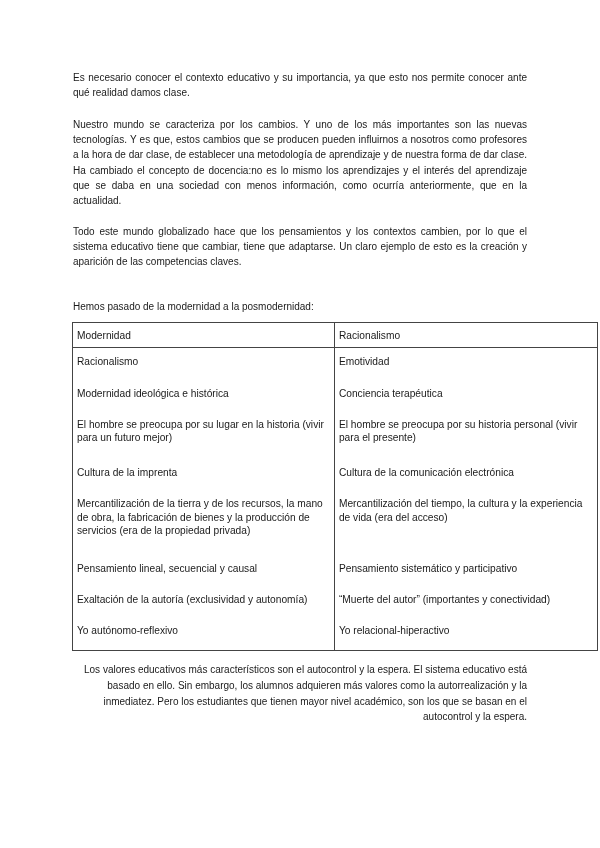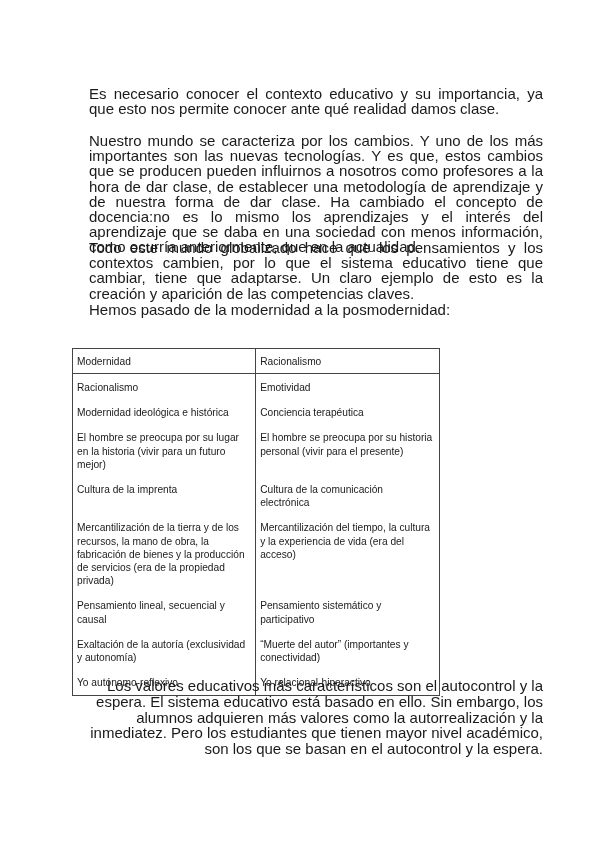--- a/index.html
+++ b/index.html
@@ -1,36 +1,36 @@
 <!DOCTYPE html>
 <html><head>
 <meta charset="utf-8">
 <style>
   html, body { margin: 0; padding: 0; background: #ffffff; }
   body { width: 600px; height: 848px; position: relative; overflow: hidden;
          font-family: "Liberation Sans", sans-serif; color: #1a1a1a; }
   .page { position: absolute; left: 0; top: 0; width: 600px; height: 848px; background: #fff; }
-  .para { position: absolute; left: 73px; width: 454px; font-size: 15px; line-height: 15.2px; margin: 16px; }
+  .para { position: absolute; left: 73px; width: 454px; font-size: 10px; line-height: 15.2px; margin: 0; }
   .just { text-align: justify; }
-  table.cmp { position: absolute; left: 72px; top: 322px; width: 368px; height: 329px;
-              border-collapse: collapse; border: 1.5px solid #444; font-size: 10.2px; line-height: 13.2px; margin-top: 26px; }
+  table.cmp { position: absolute; left: 72px; top: 322px; width: 526px; height: 329px;
+              border-collapse: collapse; border: 1.5px solid #444; font-size: 10.2px; line-height: 13.2px; }
   table.cmp th, table.cmp td { text-align: left; vertical-align: top; font-weight: normal;
               padding: 3px 4px 0 4px; border-left: 1.5px solid #444; border-right: 1.5px solid #444; }
   table.cmp thead th { border-bottom: 1.5px solid #444; height: 18px; padding-top: 6px; }
   table.cmp tbody td { padding-top: 6px; padding-bottom: 6px; }
   table.cmp tbody tr:first-child td { padding-top: 7px; }
 </style>
 </head>
 <body>
 
 <div class="page">
   <p class="para just" style="top:70px;">Es necesario conocer el contexto educativo y su importancia, ya que esto nos permite conocer ante qué realidad damos clase.</p>
   <p class="para just" style="top:117px;">Nuestro mundo se caracteriza por los cambios. Y uno de los más importantes son las nuevas tecnologías. Y es que, estos cambios que se producen pueden influirnos a nosotros como profesores a la hora de dar clase, de establecer una metodología de aprendizaje y de nuestra forma de dar clase. Ha cambiado el concepto de docencia:no es lo mismo los aprendizajes y el interés del aprendizaje que se daba en una sociedad con menos información, como ocurría anteriormente, que en la actualidad.</p>
   <p class="para just" style="top:224px;">Todo este mundo globalizado hace que los pensamientos y los contextos cambien, por lo que el sistema educativo tiene que cambiar, tiene que adaptarse. Un claro ejemplo de esto es la creación y aparición de las competencias claves.</p>
-  <p class="para" style="top:286px;">Hemos pasado de la modernidad a la posmodernidad:</p>
+  <p class="para" style="top:299px;">Hemos pasado de la modernidad a la posmodernidad:</p>
 
   <table class="cmp">
     <colgroup>
         <col style="width:227px">
         <col style="width:228px">
       </colgroup>
     <thead>
       <tr>
         <th>Modernidad</th>
         <th>Racionalismo</th>

